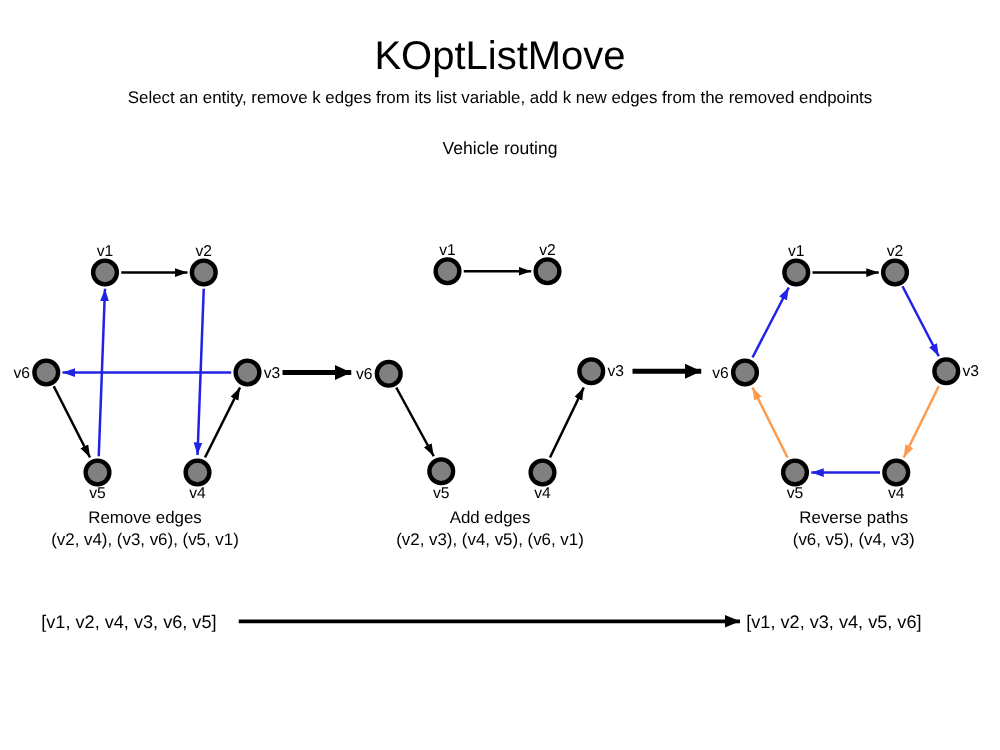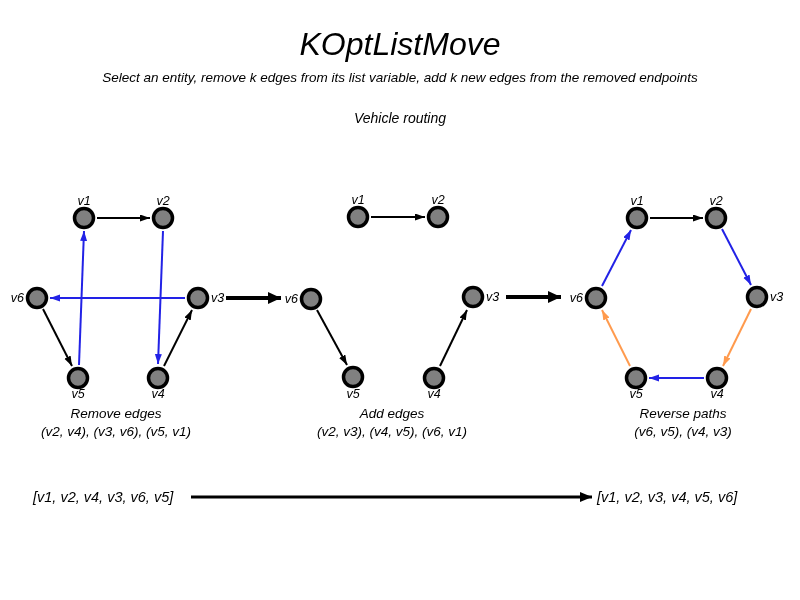--- a/index.html
+++ b/index.html
@@ -1,17 +1,17 @@
 <!DOCTYPE html>
 <html style="--edge-black: #000000; --edge-blue: #2222e6; --edge-orange: #ff9a4d; --node-fill: #808080; --node-stroke: #000000;"><head>
 <meta charset="utf-8">
 <style>
   html,body{margin:0;padding:0;background:#ffffff;}
   .canvas{position:relative;width:800px;height:600px;background:#ffffff;overflow:hidden;
-          font-family:"Liberation Sans", sans-serif;font-style:italic;}
+          font-family:"Liberation Sans", sans-serif;}
   svg{display:block;}
   text{fill:#000000;}
   .title-text{font-size:32px;}
   .subtitle-text{font-size:13.5px;}
   .section-text{font-size:14px;}
   .node-label{font-size:12.5px;}
   .caption-title{font-size:13.5px;}
   .caption-detail{font-size:13.5px;}
   .footer-text{font-size:14.5px;}
   .edge{fill:none;stroke-width:2;}

